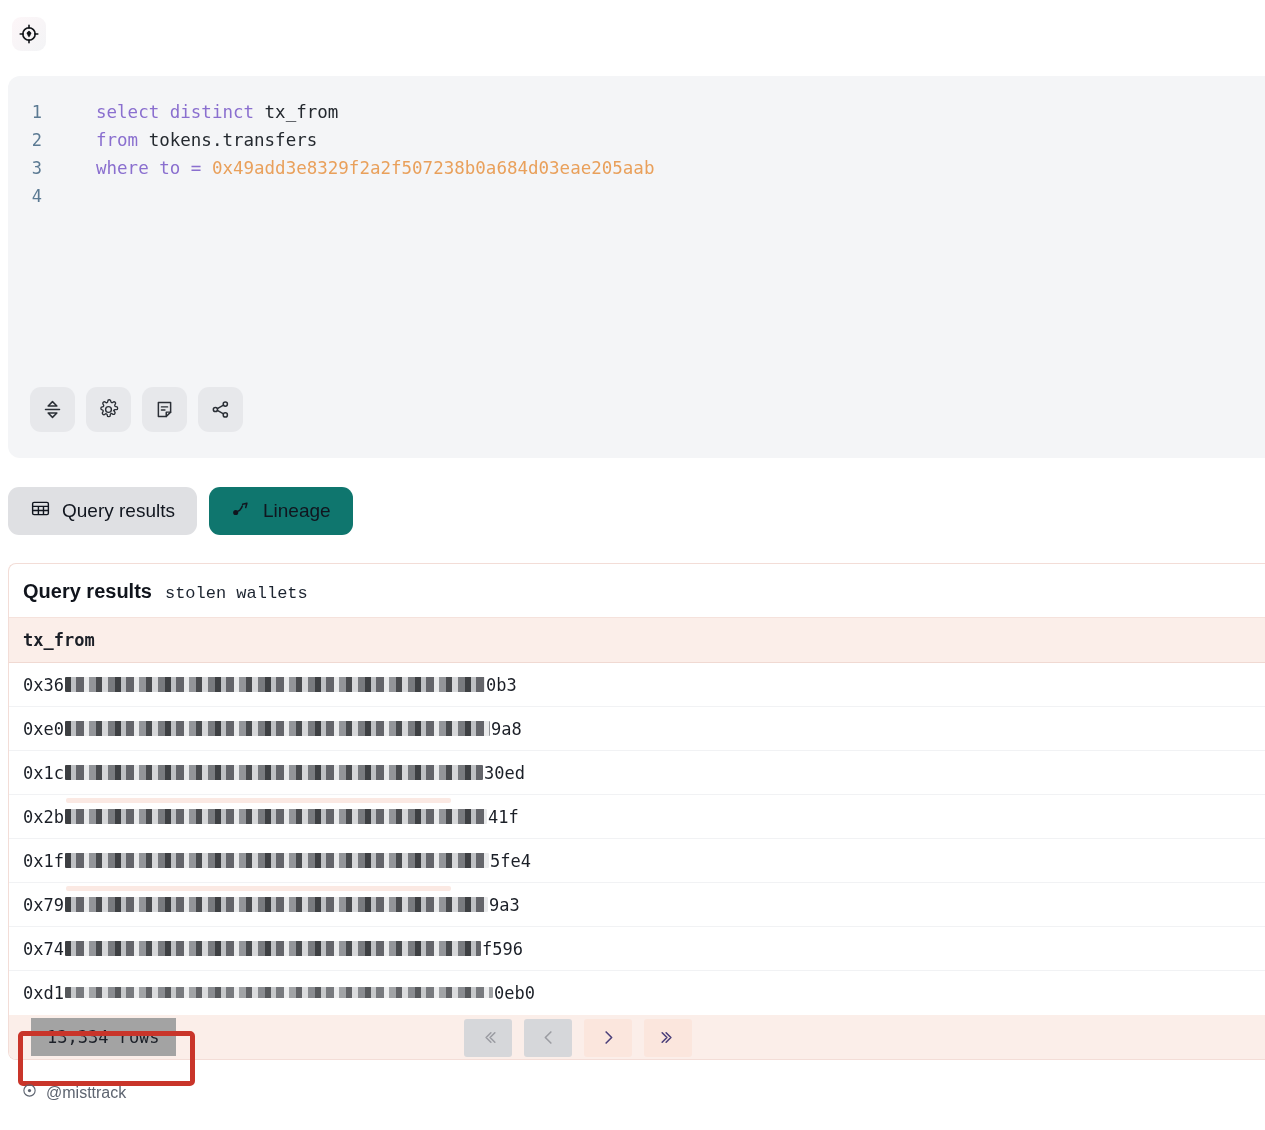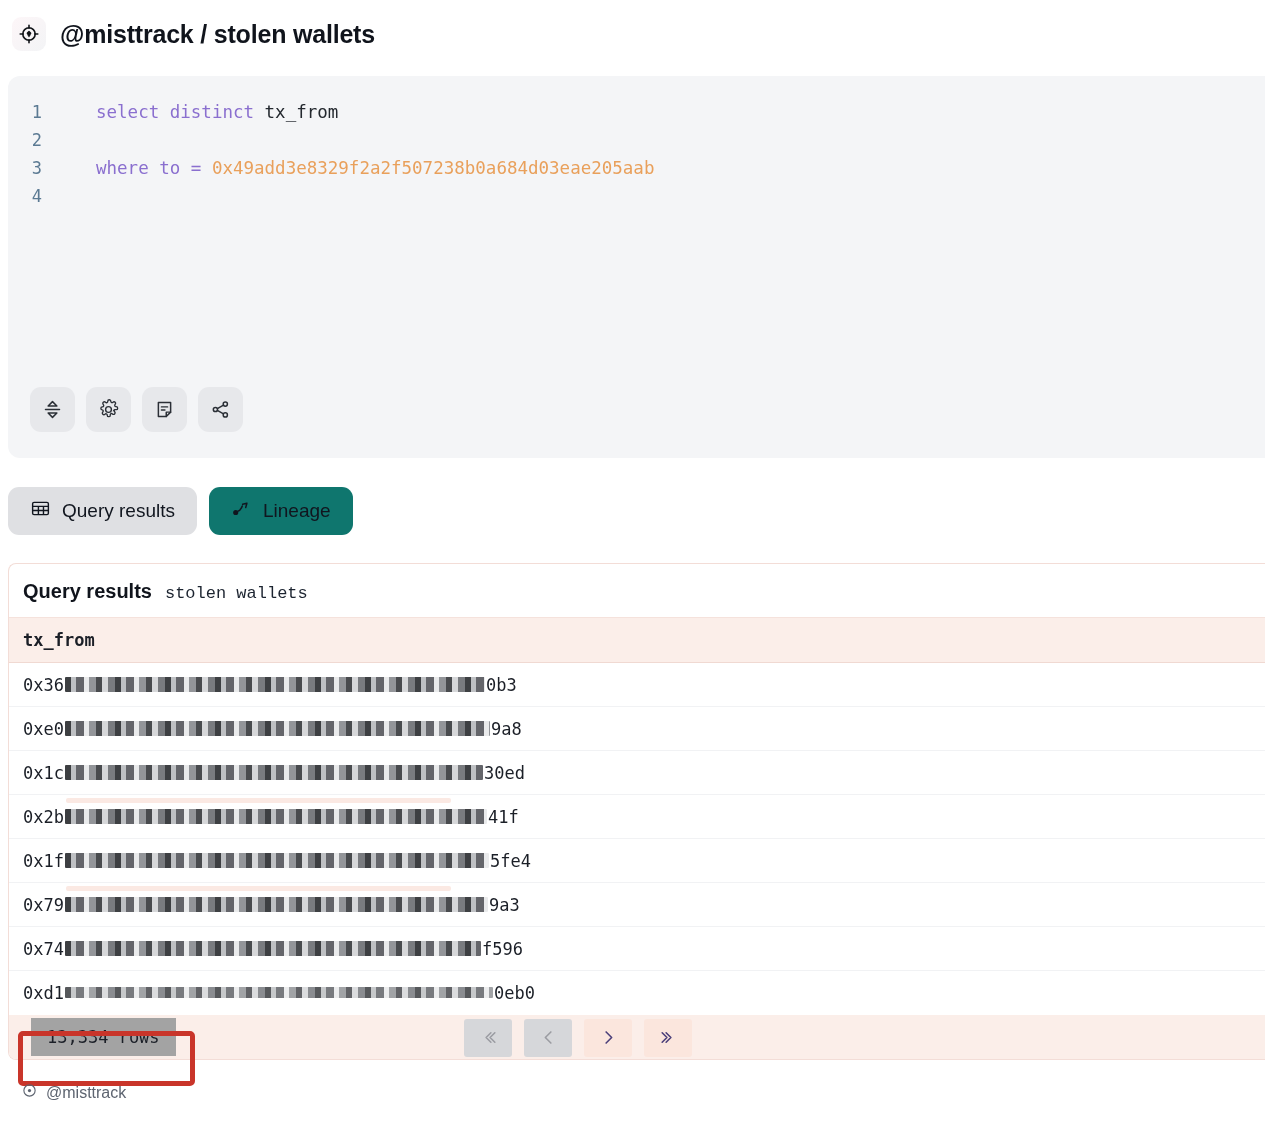--- a/index.html
+++ b/index.html
@@ -193,33 +193,33 @@
 
   <div class="header">
     <div class="logo-badge">
       <svg width="24" height="24" viewBox="0 0 24 24" fill="none" stroke="#111418" stroke-width="1.6">
         <circle cx="12" cy="12" r="6.2"></circle>
         <circle cx="12" cy="12" r="1.9" fill="#111418" stroke="none"></circle>
         <path d="M12 3.2v3.1M12 17.7v3.1M3.2 12h3.1M17.7 12h3.1" stroke-linecap="round"></path>
         <path d="M12 14.6V9.6M10.3 11.2L12 9.4l1.7 1.8" stroke-width="1.4" stroke-linecap="round" stroke-linejoin="round"></path>
       </svg>
     </div>
-    <div class="title">@misttrack / stolen wallets</div>
   </div>
 
   <div class="editor">
     <div class="code-area">
 
       <div class="code-line">
         <span class="gutter">1</span>
         <span class="code-text"><span class="kw">select distinct</span><span> tx_from</span></span>
       </div>
 
       <div class="code-line">
         <span class="gutter">2</span>
+        <span class="code-text"><span class="kw">from</span><span> tokens.transfers</span></span>
       </div>
 
       <div class="code-line">
         <span class="gutter">3</span>
         <span class="code-text"><span class="kw">where to =</span><span> </span><span class="str">0x49add3e8329f2a2f507238b0a684d03eae205aab</span></span>
       </div>
 
       <div class="code-line">
         <span class="gutter">4</span>
         <span class="code-text"></span>

